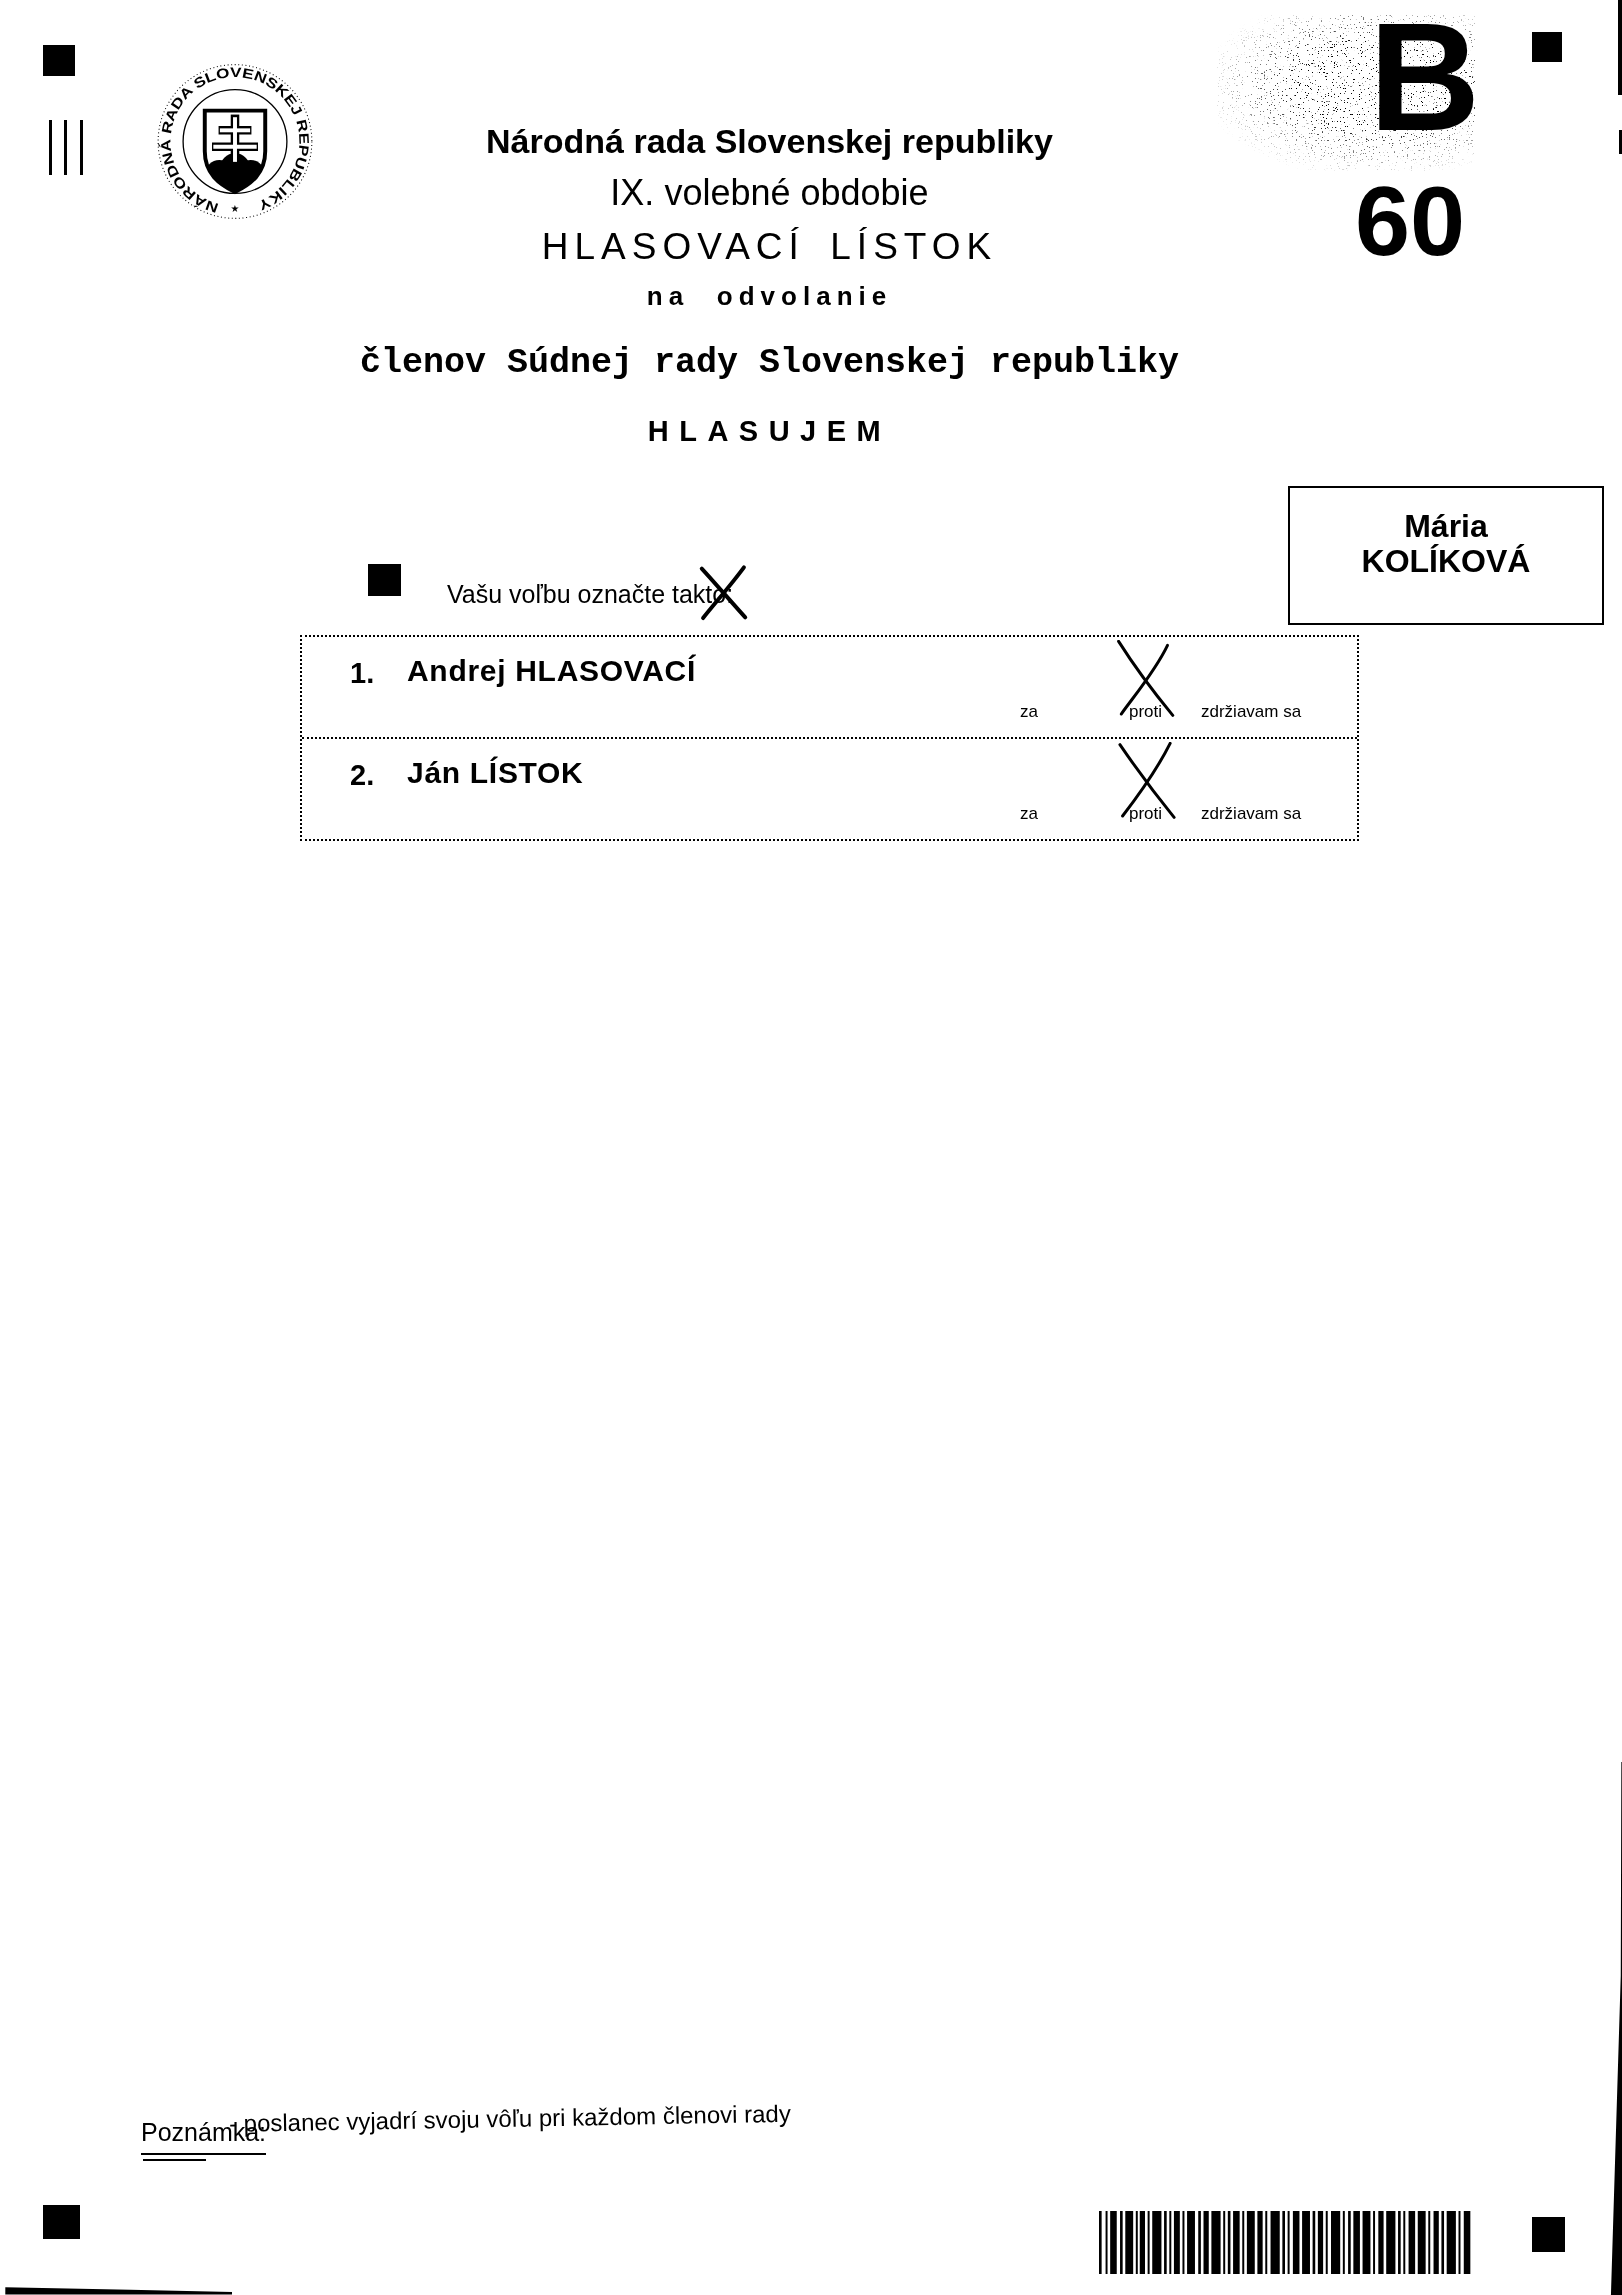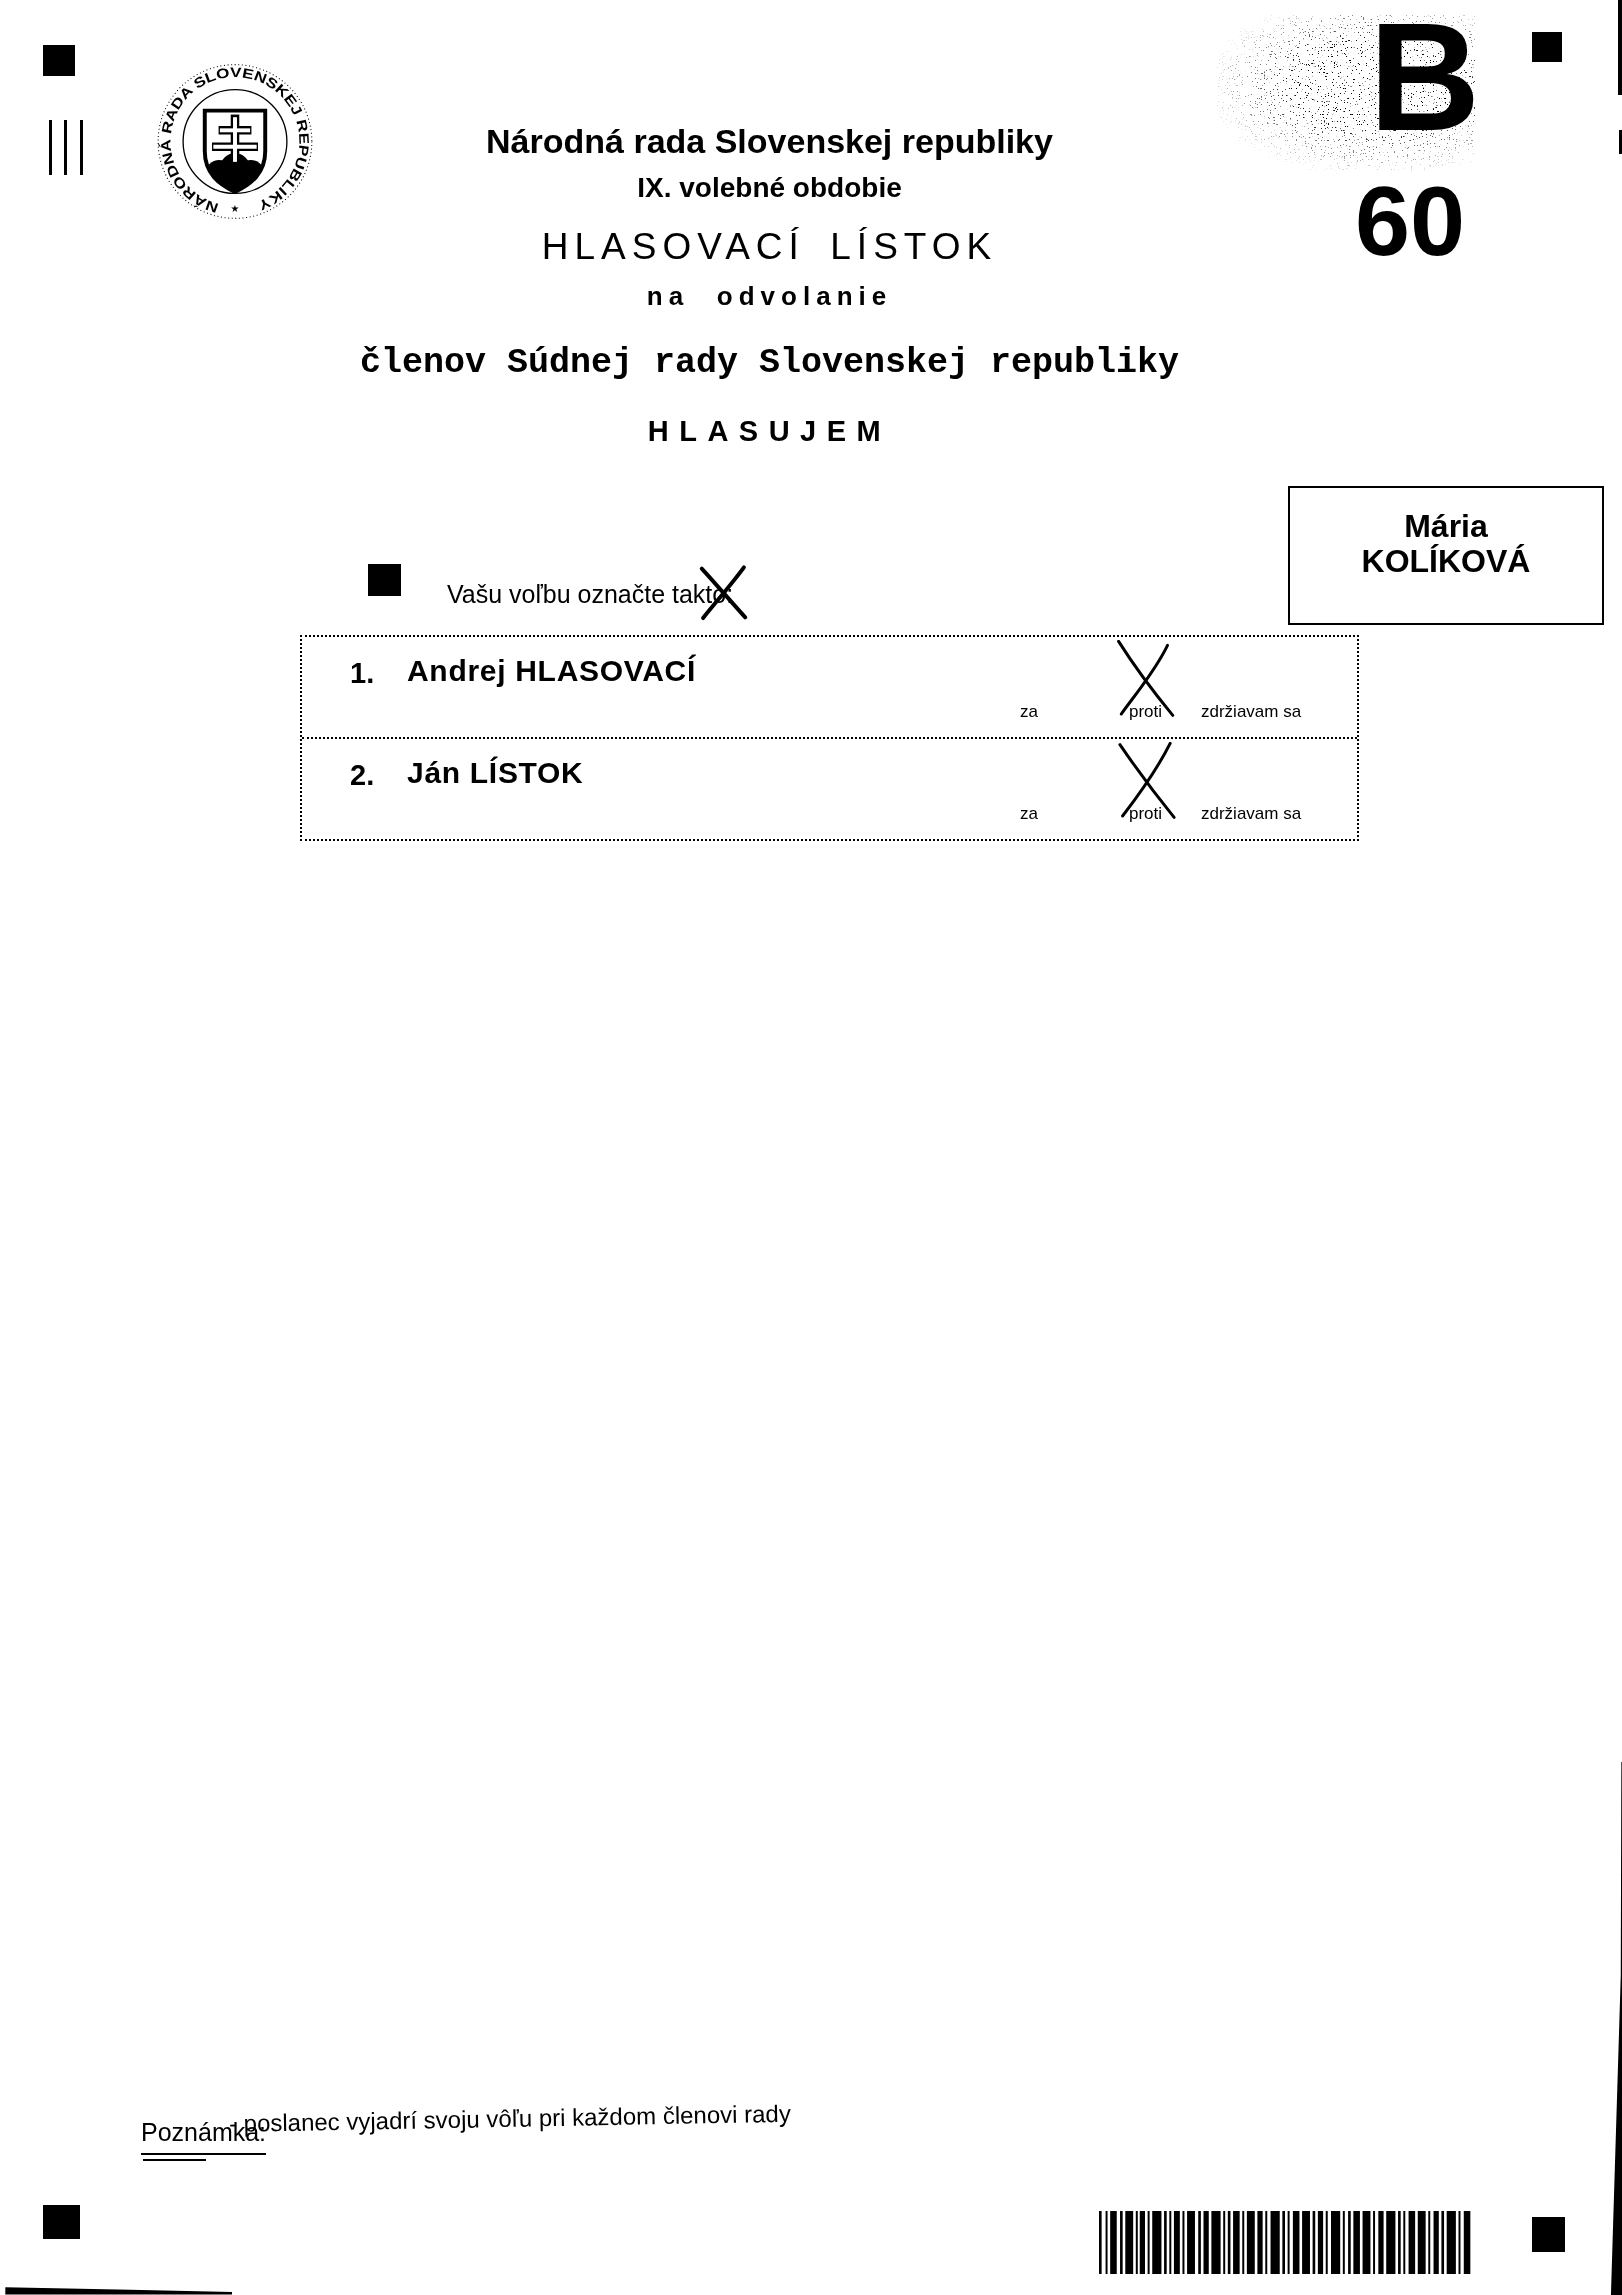--- a/index.html
+++ b/index.html
@@ -8,21 +8,21 @@
     font-family:"Liberation Sans", sans-serif;color:#000;overflow:hidden;
   }
   .abs{position:absolute;}
   
   .blk{background:#000;}
   .vline{position:absolute;width:2.6px;background:#000;}
   
   .hdr{position:absolute;left:66px;top:0;width:1407px;text-align:center;}
   .hdr div{position:absolute;width:100%;white-space:nowrap;}
   .h-line1{top:122px;font-size:34px;font-weight:bold;}
-  .h-line2{top:172px;font-size:28px;font-weight:bold;}
+  .h-line2{top:172px;font-size:36px;font-weight:normal;}
   .h-line3{top:226px;font-size:37px;font-weight:normal;letter-spacing:6px;word-spacing:9.2px;}
   .h-line4{top:281px;font-size:26px;font-weight:bold;letter-spacing:6px;word-spacing:14.5px;}
   .h-line5{top:343px;font-size:35px;font-weight:bold;font-family:Liberation Mono, monospace;}
   .h-line6{top:415px;font-size:29px;font-weight:bold;letter-spacing:10.5px;}
   
   .big-b{position:absolute;left:1369px;top:20px;font-size:154px;font-weight:bold;line-height:115px;}
   .big-60{position:absolute;left:1355px;top:181px;font-size:99px;font-weight:bold;line-height:79px;}
   .noise{position:absolute;left:1217px;top:14.5px;width:258px;height:156px;
     -webkit-mask-image:radial-gradient(ellipse at 62% 45%, #000 35%, transparent 78%);
     mask-image:radial-gradient(ellipse at 62% 45%, #000 35%, transparent 78%);}

